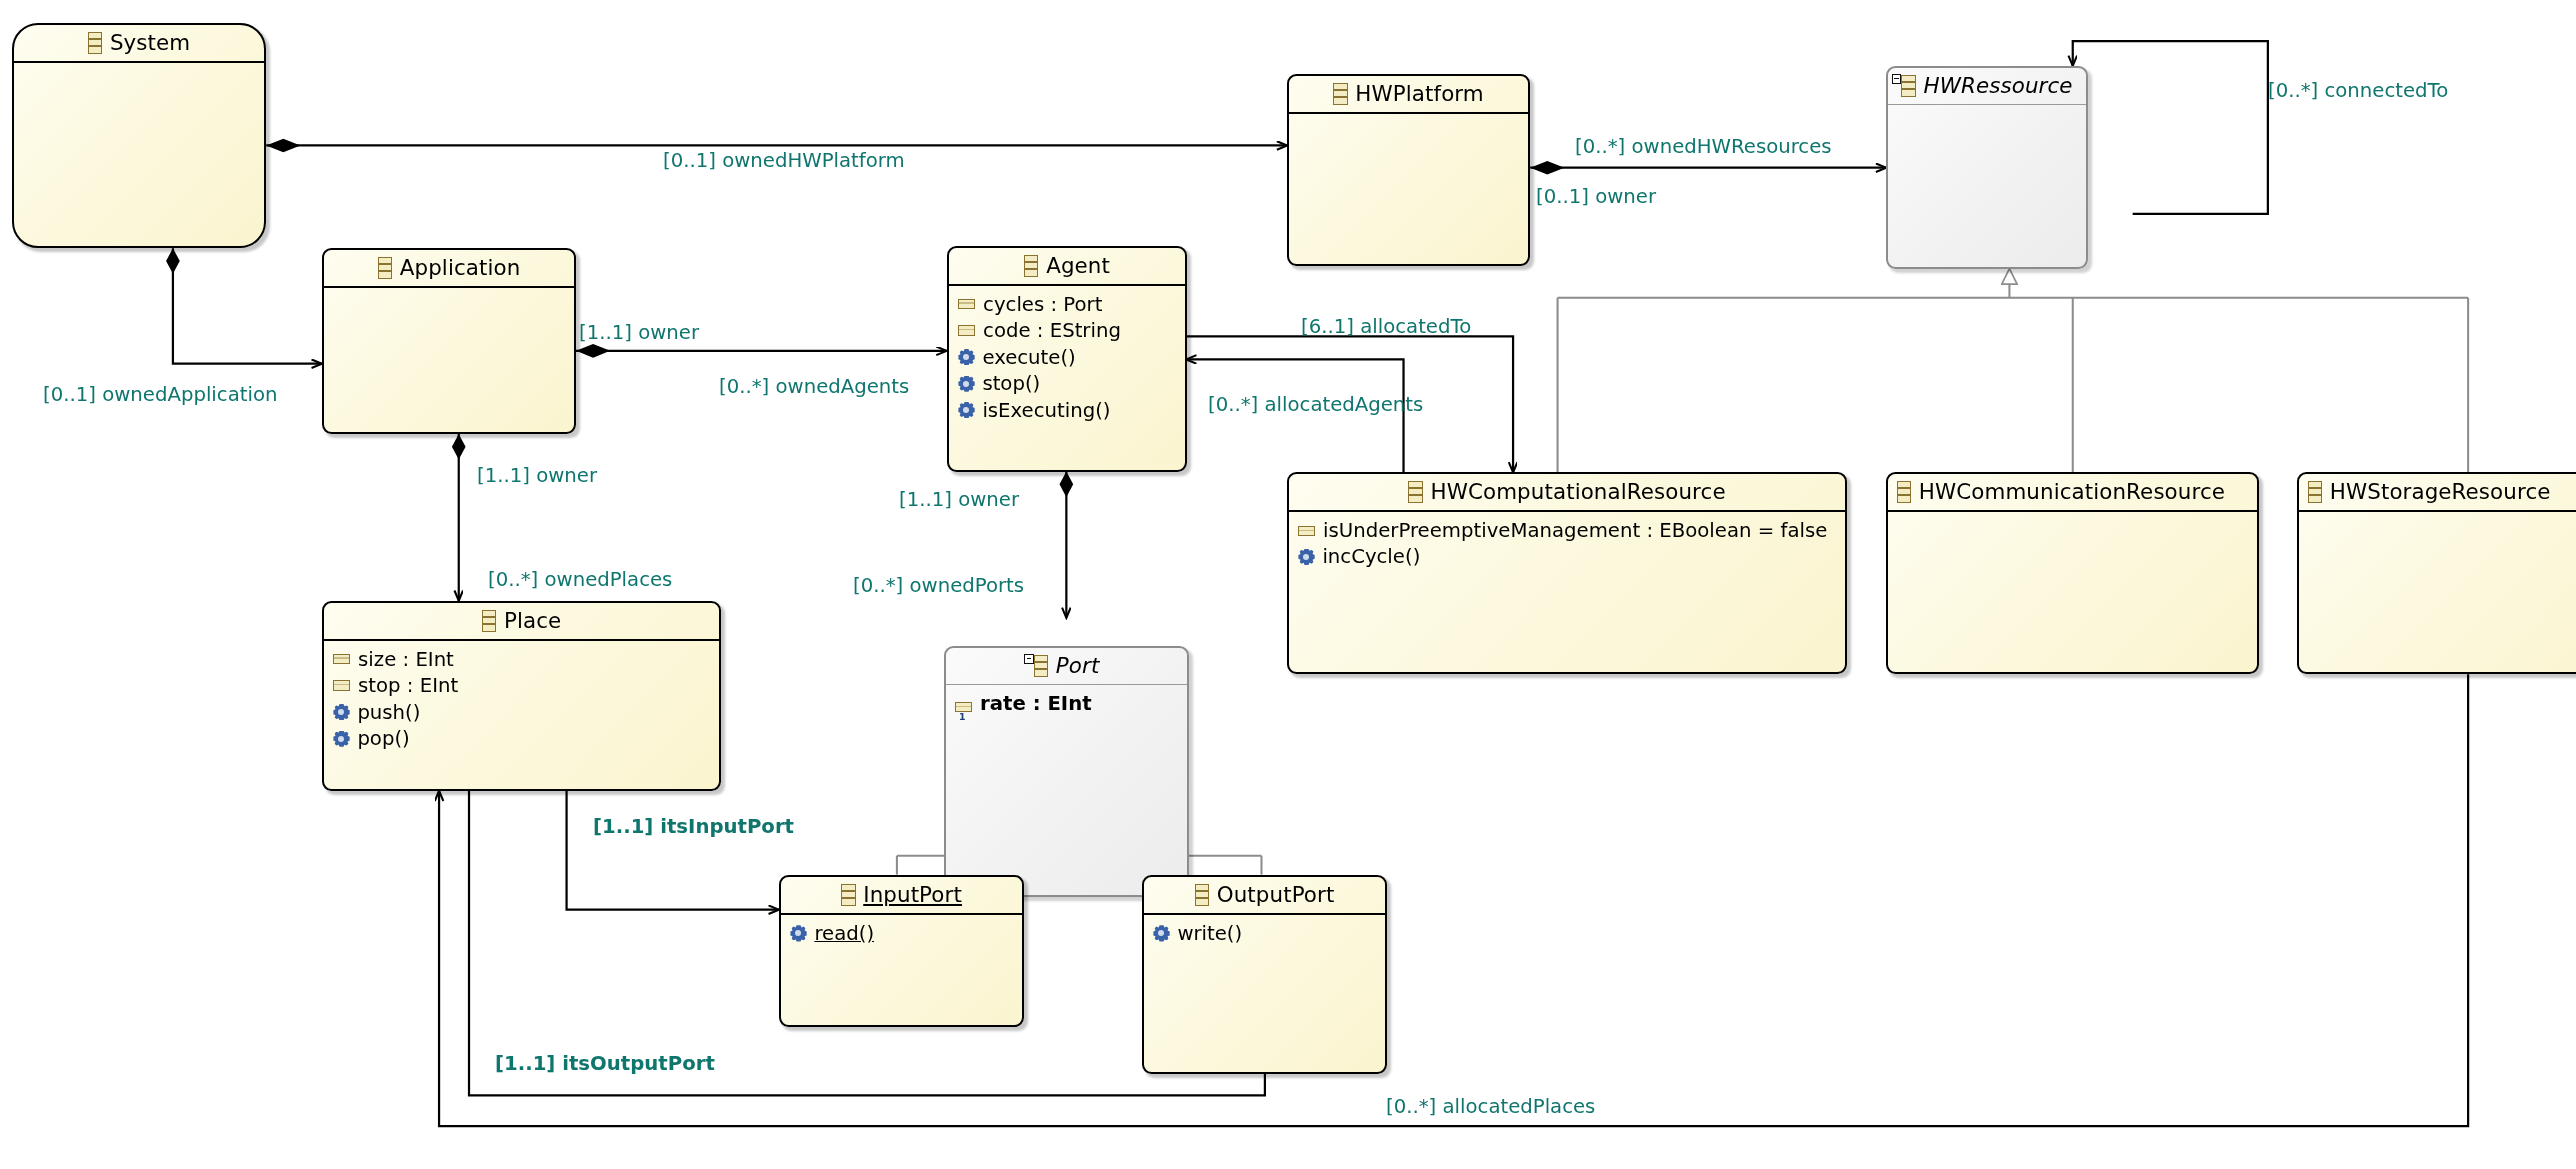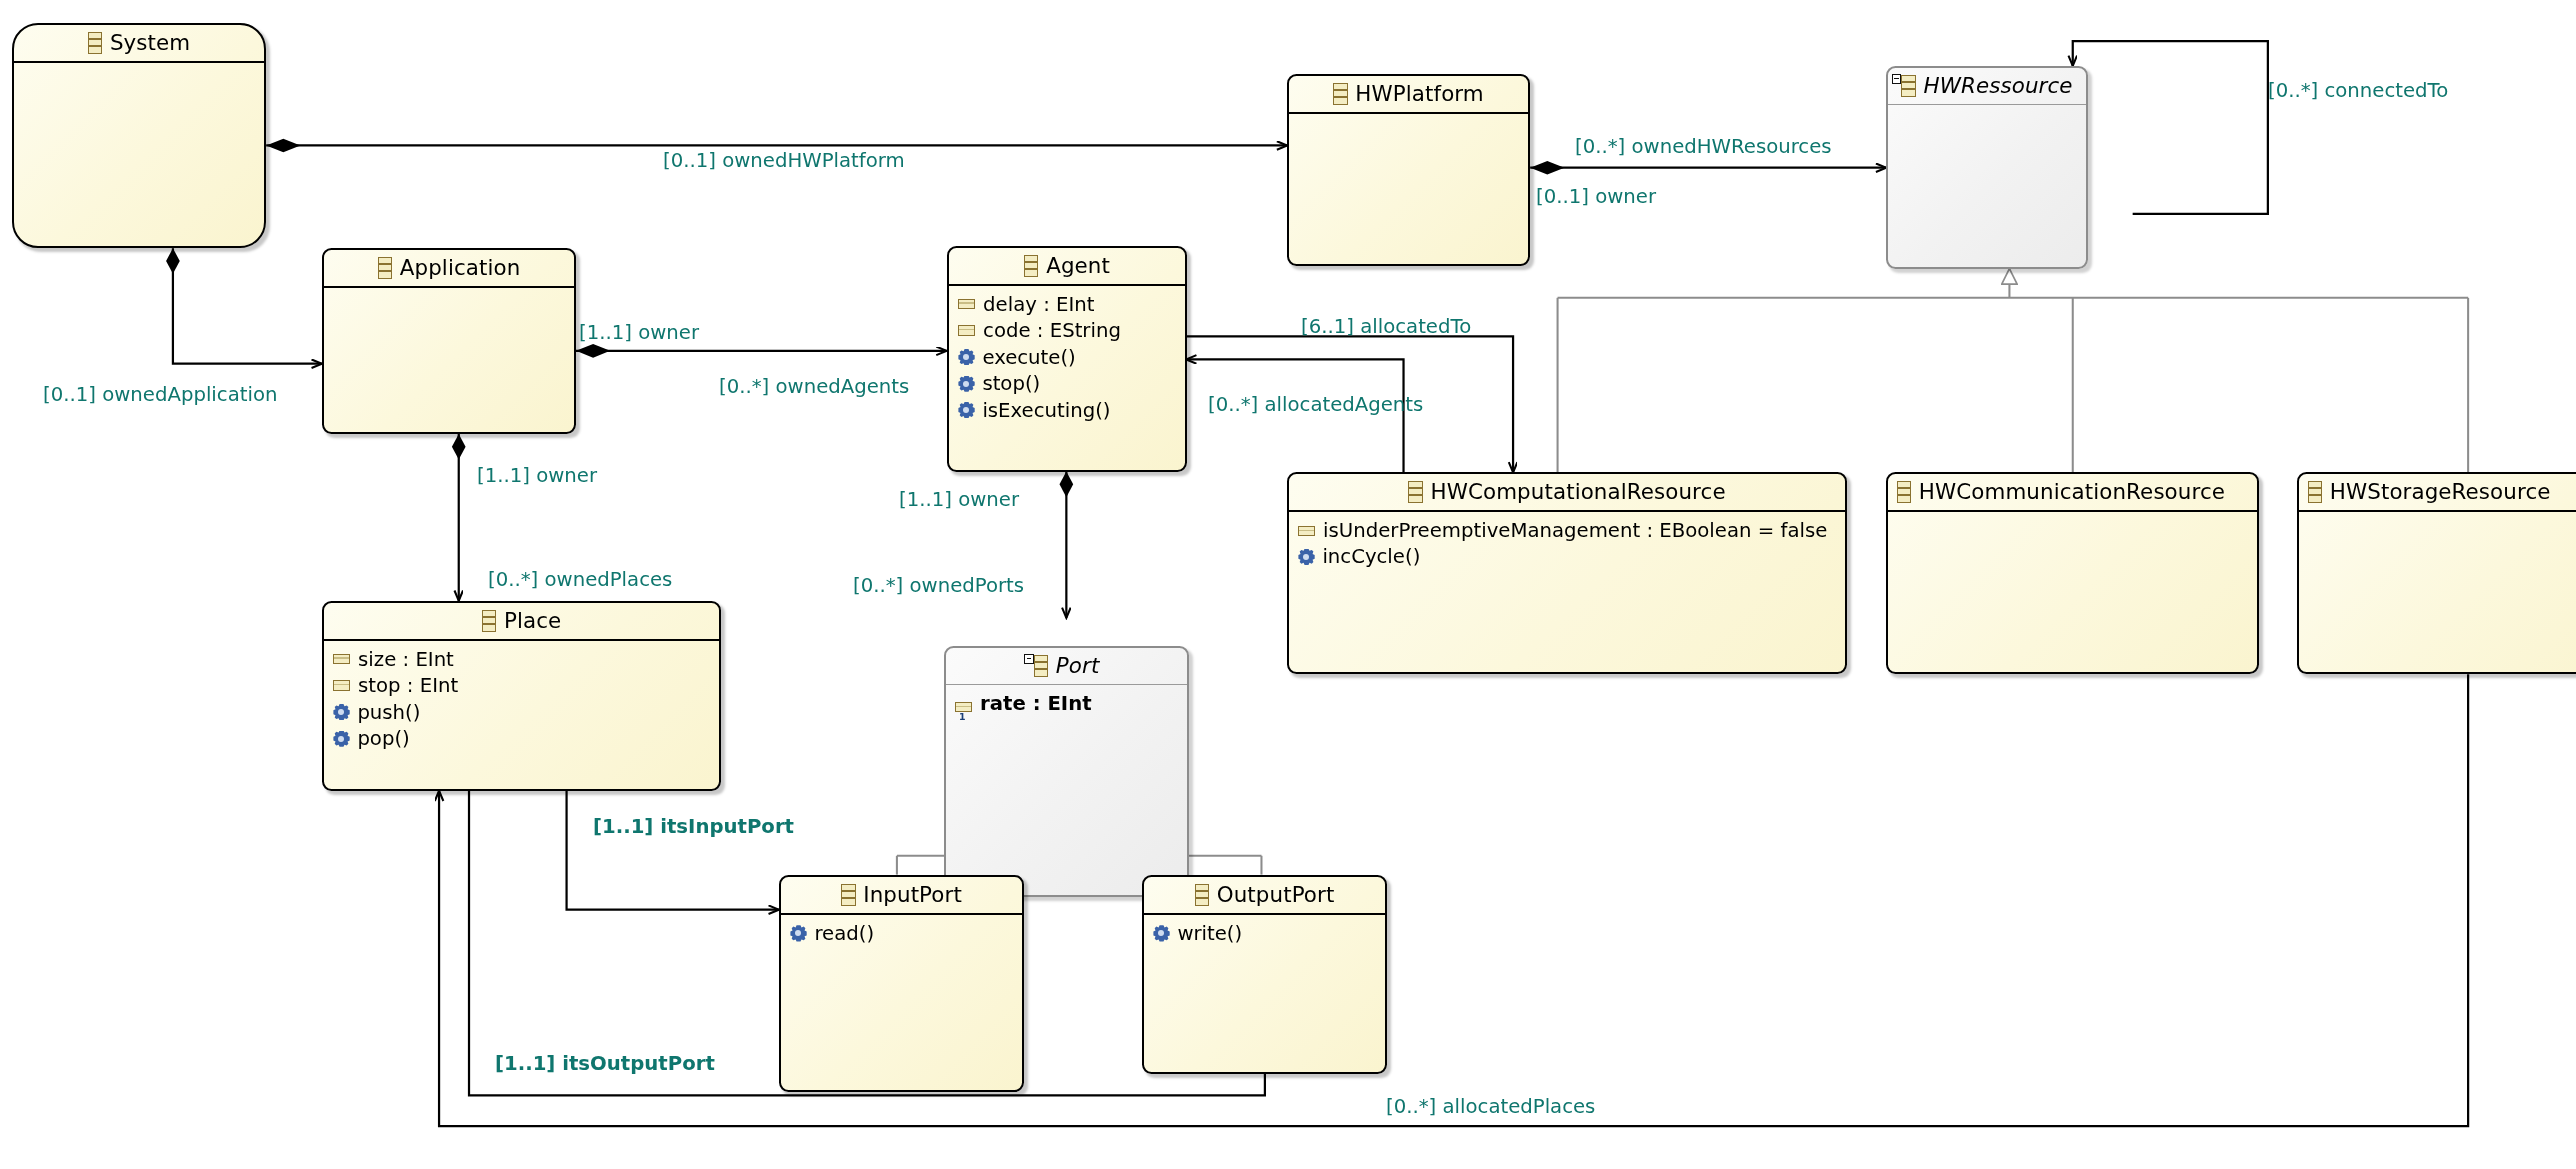--- a/index.html
+++ b/index.html
@@ -304,21 +304,21 @@
   <div class="uml-class" style="left:947px; top:246px; width:240px; height:226px;">
     <div class="cls-header">
       <span class="icon-wrap">
           <span class="icon-class"></span>
         </span>
       <span class="cls-name">Agent</span>
     </div>
     <div class="cls-body">
       <div class="member">
         <span class="icon-attr"></span>
-        <span class="mtext">delay : EInt</span>
+        <span class="mtext">cycles : Port</span>
       </div>
       <div class="member">
         <span class="icon-attr"></span>
         <span class="mtext">code : EString</span>
       </div>
       <div class="member">
         <span class="icon-op"></span>
         <span class="mtext">execute()</span>
       </div>
       <div class="member">
@@ -428,21 +428,21 @@
   <div class="uml-class" style="left:2297px; top:472px; width:342px; height:202px;">
     <div class="cls-header" style="justify-content:flex-start; padding-left:8.6px;">
       <span class="icon-wrap">
           <span class="icon-class"></span>
         </span>
       <span class="cls-name">HWStorageResource</span>
     </div>
     <div class="cls-body"></div>
   </div>
 
-  <div class="uml-class" style="left:779px; top:875px; width:245px; height:217px;">
+  <div class="uml-class" style="left:779px; top:875px; width:245px; height:152px;text-decoration:underline;">
     <div class="cls-header">
       <span class="icon-wrap">
           <span class="icon-class"></span>
         </span>
       <span class="cls-name">InputPort</span>
     </div>
     <div class="cls-body">
       <div class="member">
         <span class="icon-op"></span>
         <span class="mtext">read()</span>

